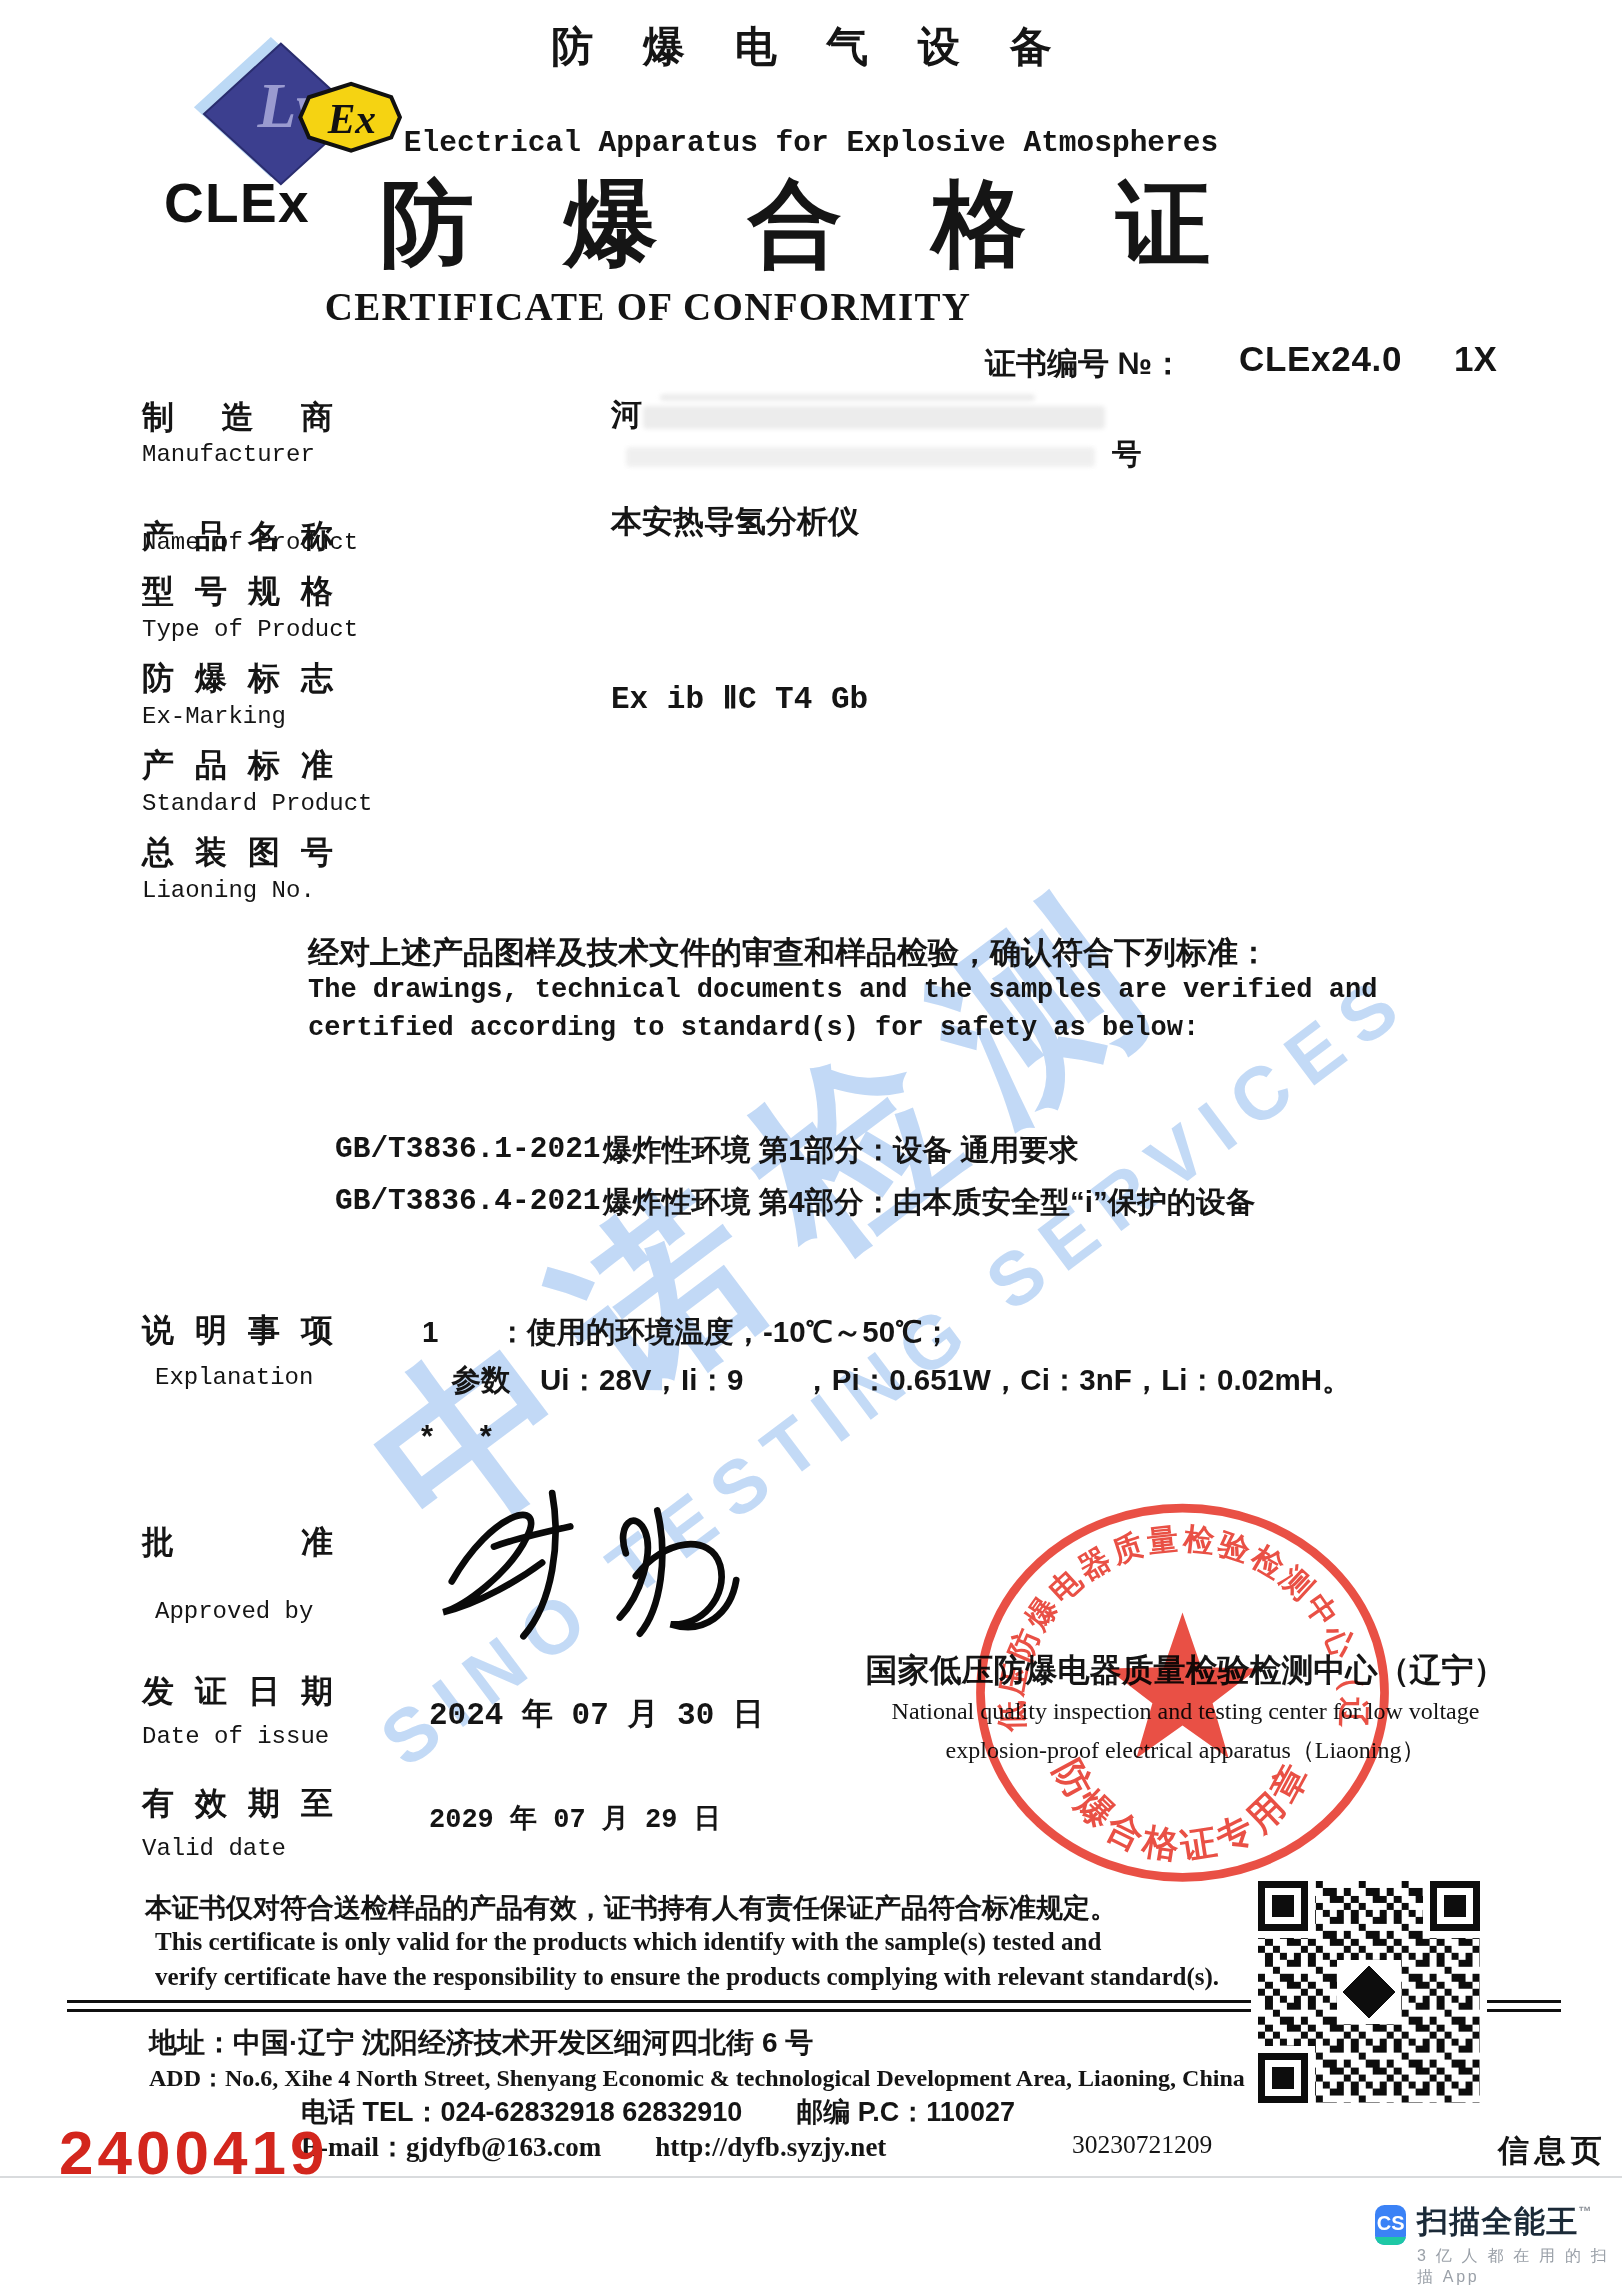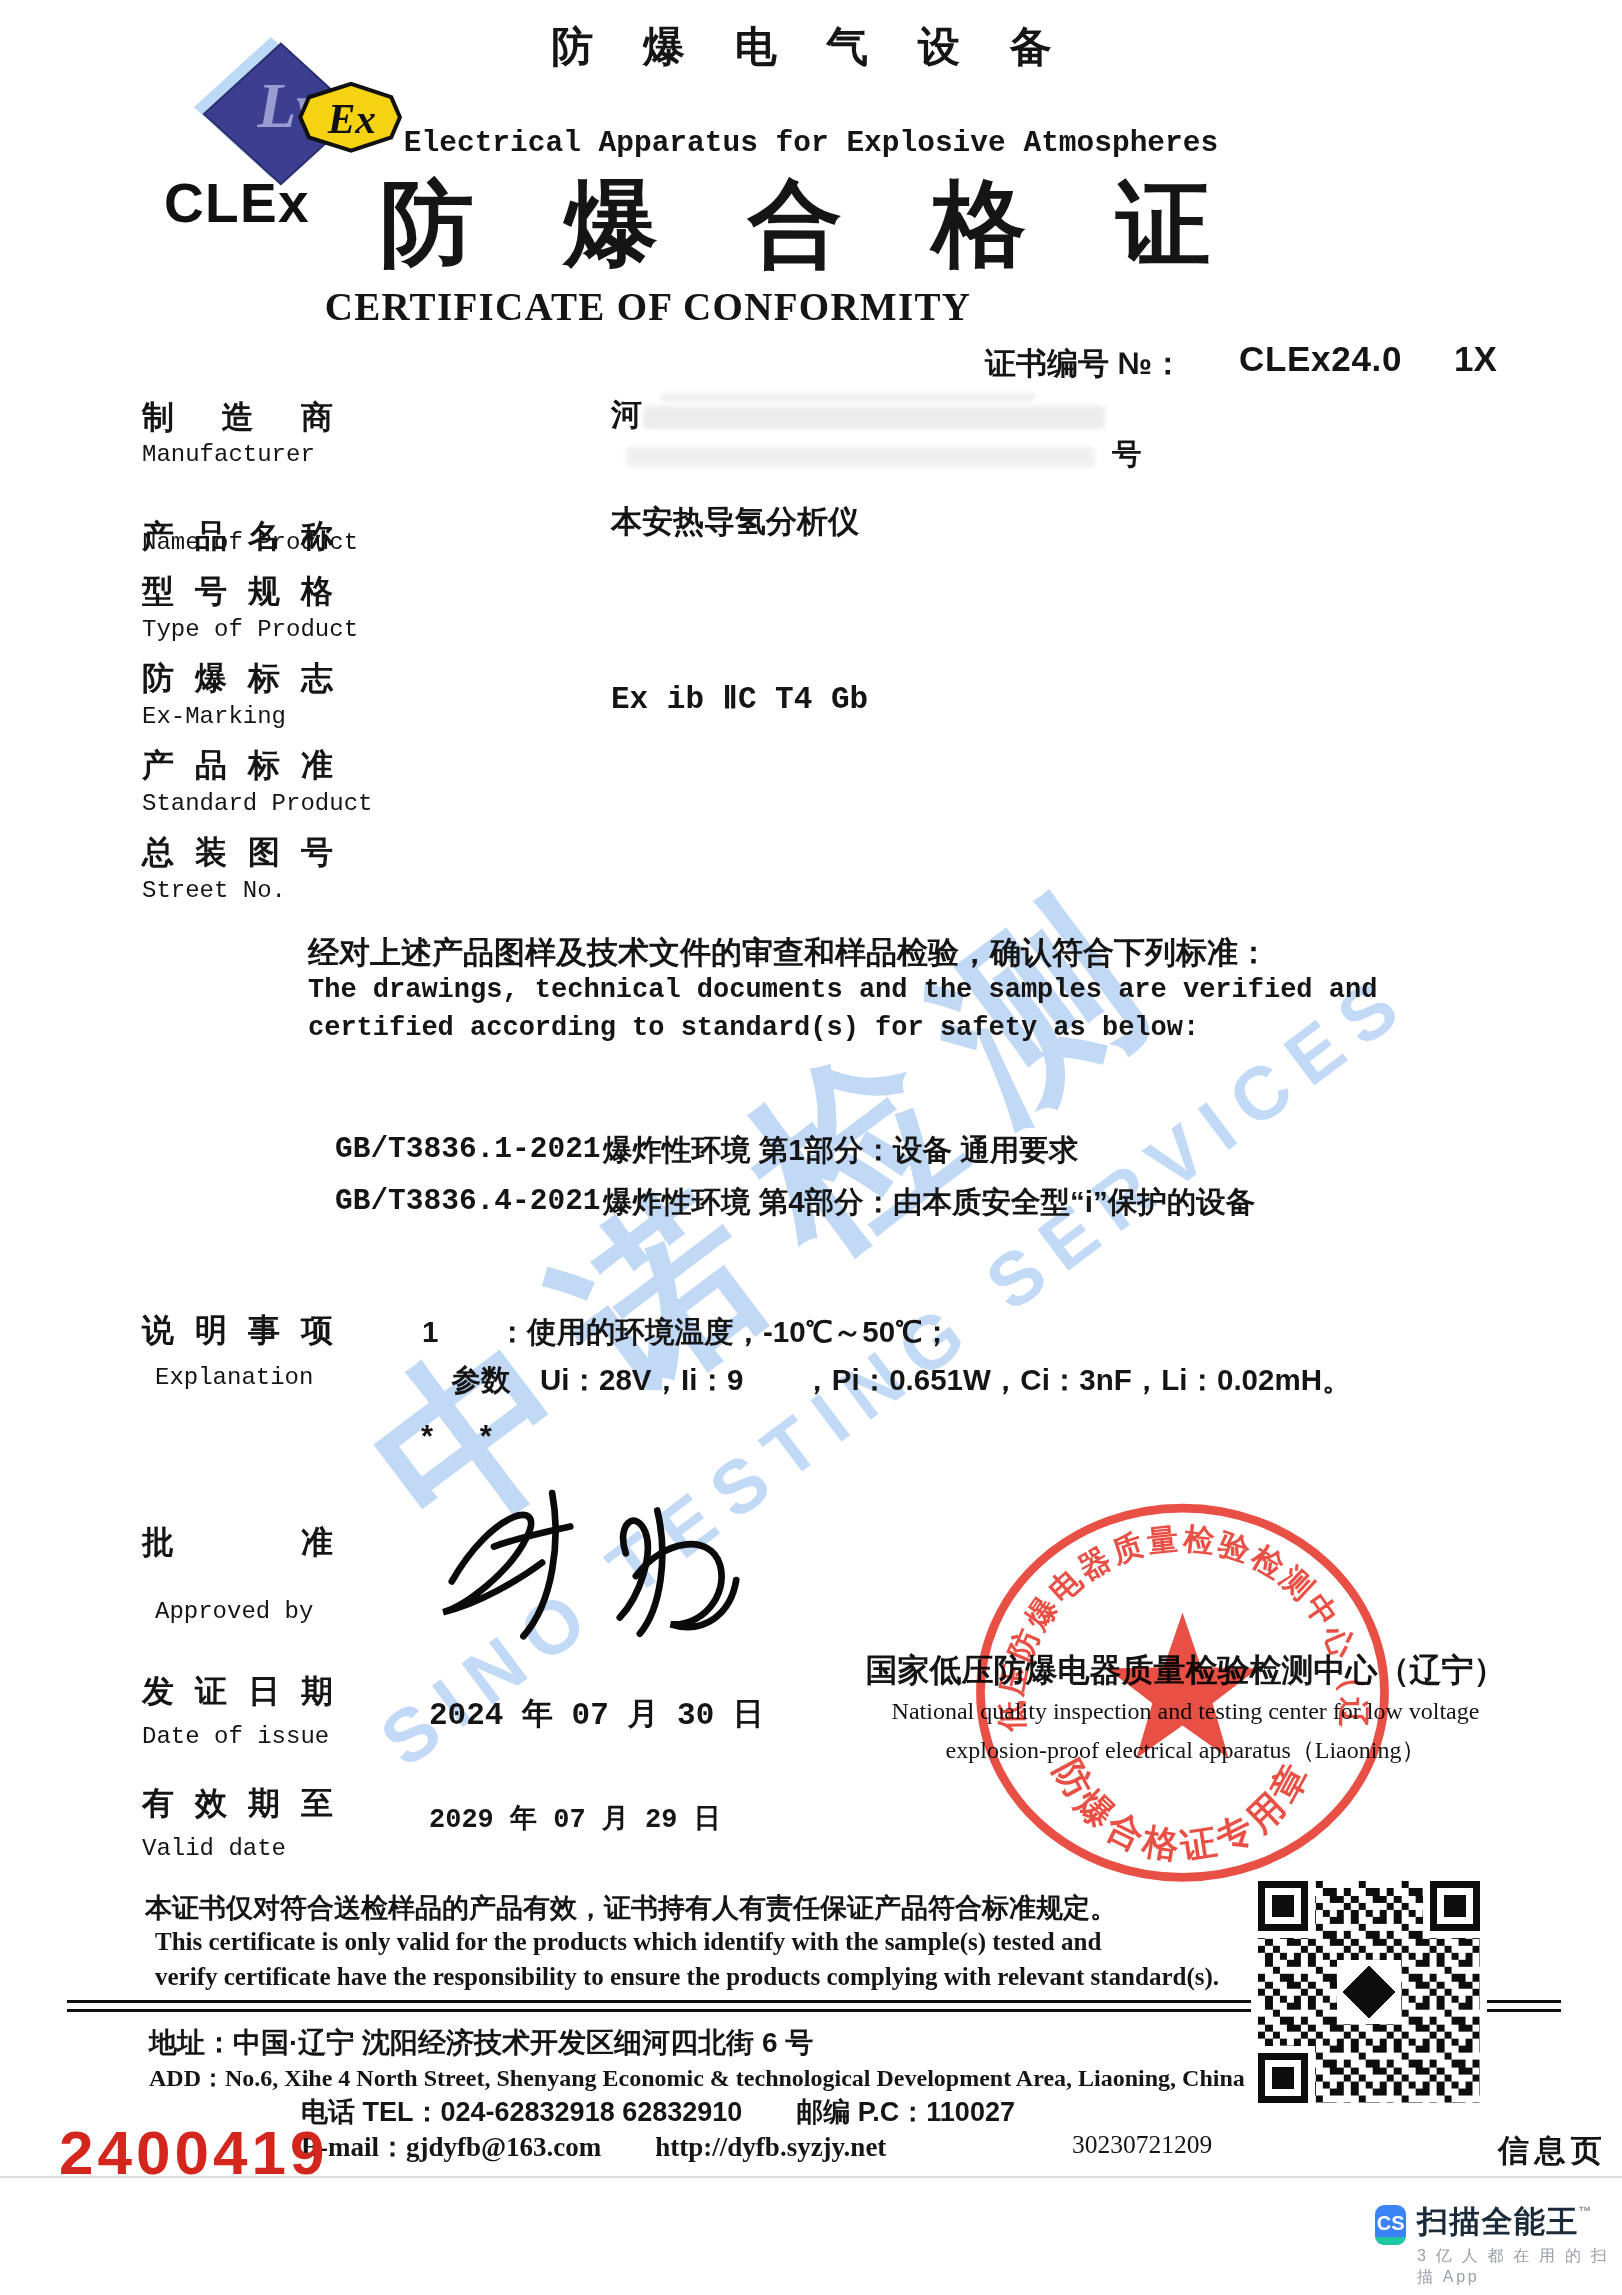--- a/index.html
+++ b/index.html
@@ -71,21 +71,21 @@
   <div class="abs z2 en-label" style="left:142px;top:618px;">Type of Product</div>
 
   <div class="abs z2 zh-label" style="left:142px;top:662px;">防爆标志</div>
   <div class="abs z2 en-label" style="left:142px;top:705px;">Ex-Marking</div>
   <div class="abs z2 mono" style="left:611px;top:679px;font-size:31px;font-weight:700;">Ex ib ⅡC T4 Gb</div>
 
   <div class="abs z2 zh-label" style="left:142px;top:749px;">产品标准</div>
   <div class="abs z2 en-label" style="left:142px;top:792px;">Standard Product</div>
 
   <div class="abs z2 zh-label" style="left:142px;top:836px;">总装图号</div>
-  <div class="abs z2 en-label" style="left:142px;top:879px;">Street No.</div>
+  <div class="abs z2 en-label" style="left:142px;top:879px;">Liaoning No.</div>
 
   <div class="abs z2 cjk" style="left:308px;top:932px;font-size:31px;">经对上述产品图样及技术文件的审查和样品检验，确认符合下列标准：</div>
   <div class="abs z2 mono" style="left:308px;top:975px;font-size:27px;font-weight:700;">The drawings, technical documents and the samples are verified and</div>
   <div class="abs z2 mono" style="left:308px;top:1013px;font-size:27px;font-weight:700;">certified according to standard(s) for safety as below:</div>
 
   <div class="abs z2 mono" style="left:335px;top:1132px;font-size:29.5px;font-weight:700;">GB/T3836.1-2021</div>
   <div class="abs z2 cjk" style="left:603px;top:1131px;font-size:29.5px;">爆炸性环境 第1部分：设备 通用要求</div>
   <div class="abs z2 mono" style="left:335px;top:1184px;font-size:29.5px;font-weight:700;">GB/T3836.4-2021</div>
   <div class="abs z2 cjk" style="left:603px;top:1183px;font-size:29.5px;">爆炸性环境 第4部分：由本质安全型“i”保护的设备</div>
 

